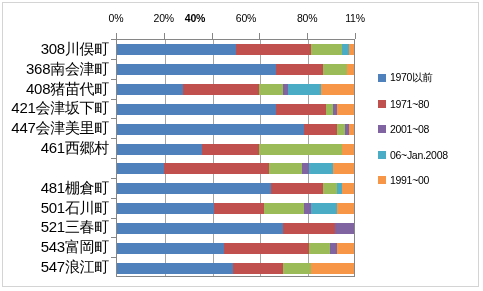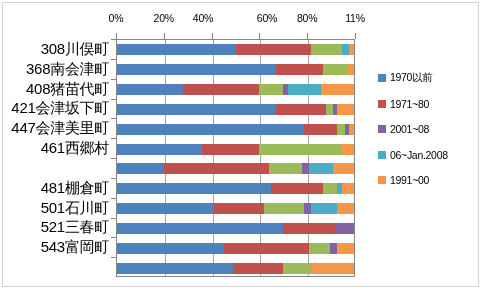--- a/index.html
+++ b/index.html
@@ -157,22 +157,22 @@
   }
 </style>
 </head>
 <body>
 
 <div id="chart-frame">
 
   <div id="x-axis-labels">
       <div class="x-tick-label" style="left: 2px;">0%</div>
       <div class="x-tick-label" style="left: 49.8px;">20%</div>
-      <div class="x-tick-label" style="left: 89px;">40%</div>
-      <div class="x-tick-label" style="left: 153px;">60%</div>
+      <div class="x-tick-label" style="left: 81px; font-weight: bold;">40%</div>
+      <div class="x-tick-label" style="left: 132px;">60%</div>
       <div class="x-tick-label" style="left: 193.2px;">80%</div>
       <div class="x-tick-label" style="left: 241px;">11%</div>
     </div>
 
   <div id="tick-marks">
       <div class="tickmark" style="left: 0px;"></div>
       <div class="tickmark" style="left: 47.8px;"></div>
       <div class="tickmark" style="left: 95.6px;"></div>
       <div class="tickmark" style="left: 143.4px;"></div>
       <div class="tickmark" style="left: 191.2px;"></div>
@@ -194,20 +194,21 @@
       <div class="y-tick" style="top: 99.1667px;"></div>
       <div class="y-tick" style="top: 119px;"></div>
       <div class="y-cat-label" style="top: 148.75px;">481棚倉町</div>
       <div class="y-tick" style="top: 138.833px;"></div>
       <div class="y-cat-label" style="top: 168.583px;">501石川町</div>
       <div class="y-tick" style="top: 158.667px;"></div>
       <div class="y-cat-label" style="top: 188.417px;">521三春町</div>
       <div class="y-tick" style="top: 178.5px;"></div>
       <div class="y-cat-label" style="top: 208.25px;">543富岡町</div>
       <div class="y-tick" style="top: 198.333px;"></div>
+      <div class="y-cat-label" style="top: 228.083px;">547浪江町</div>
       <div class="y-tick" style="top: 218.167px;"></div>
     </div>
 
   <div id="plot-area">
     <div id="gridlines">
         <div class="gridline" style="left: 47.8px;"></div>
         <div class="gridline" style="left: 95.6px;"></div>
         <div class="gridline" style="left: 143.4px;"></div>
         <div class="gridline" style="left: 191.2px;"></div>
       </div>

